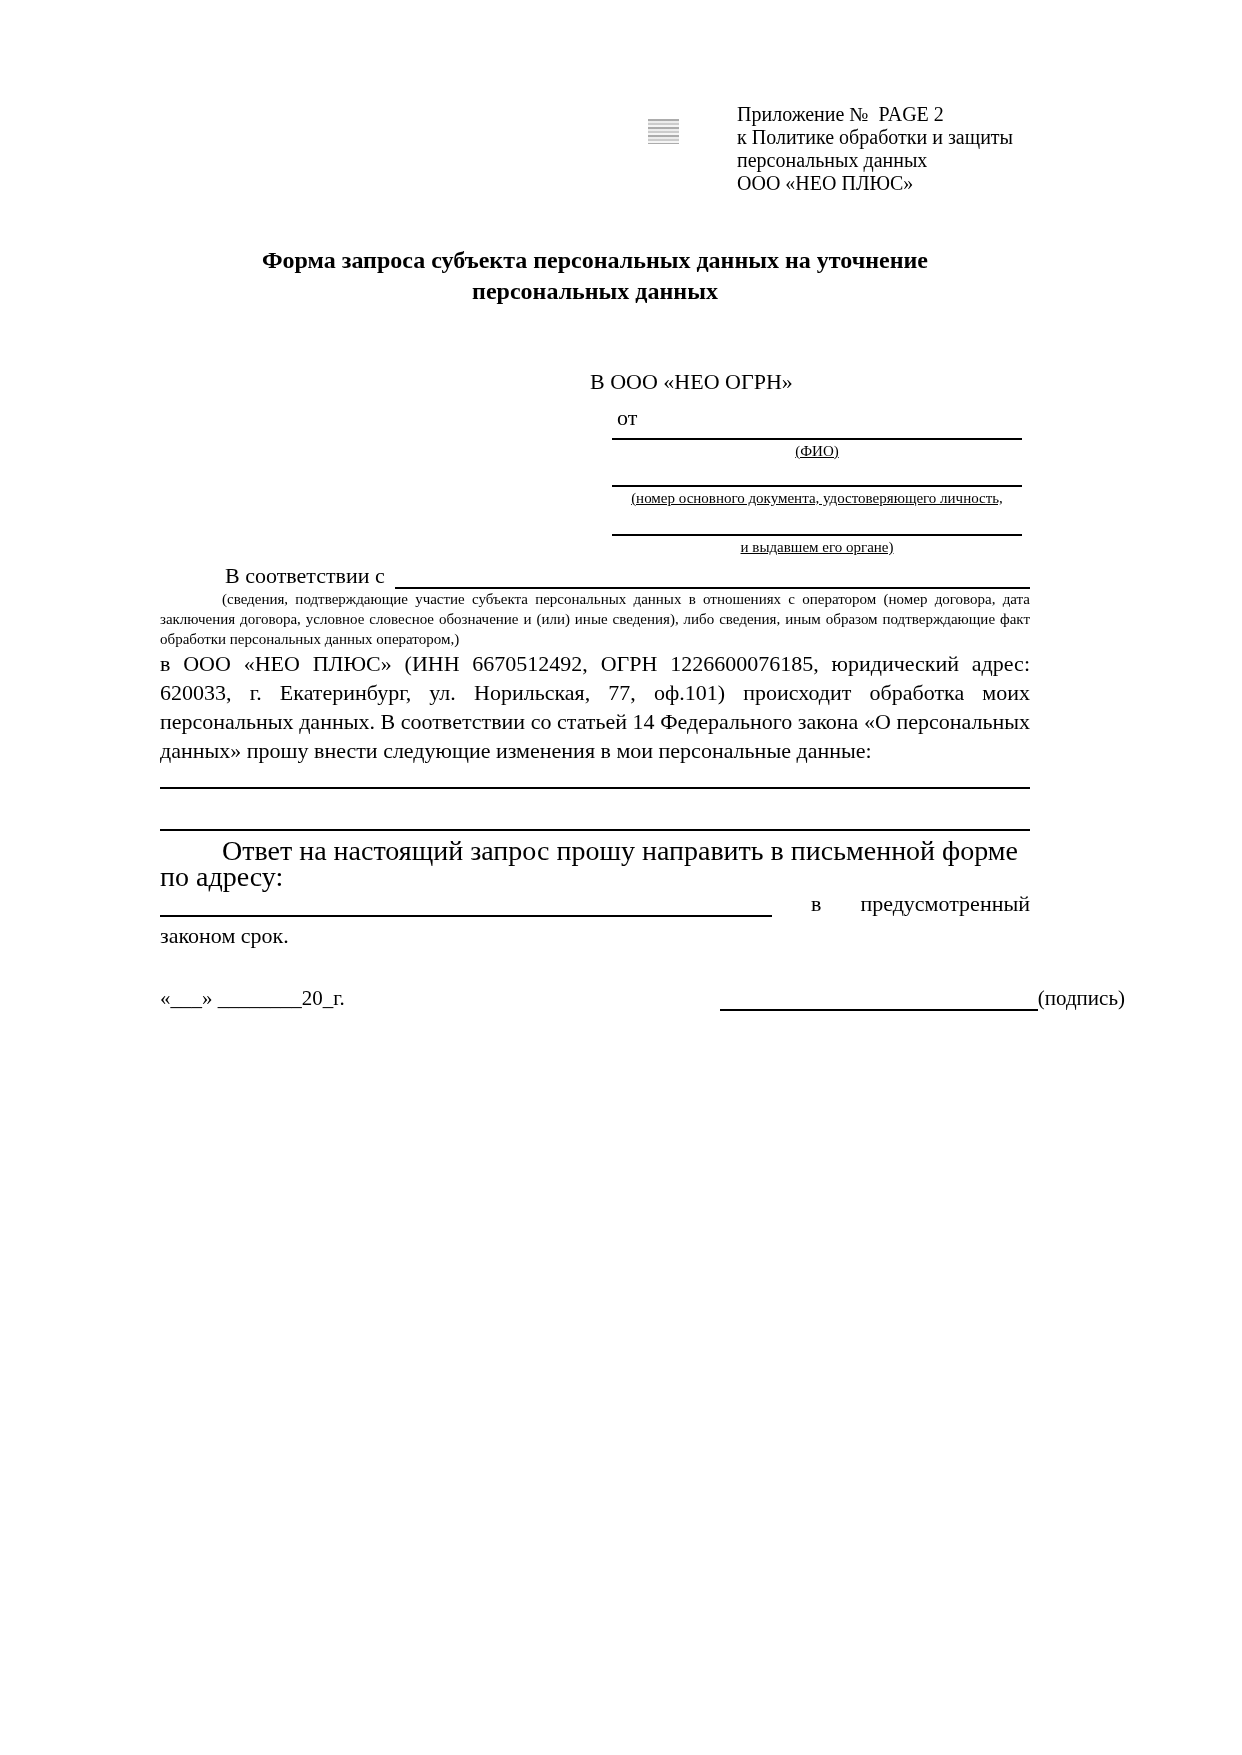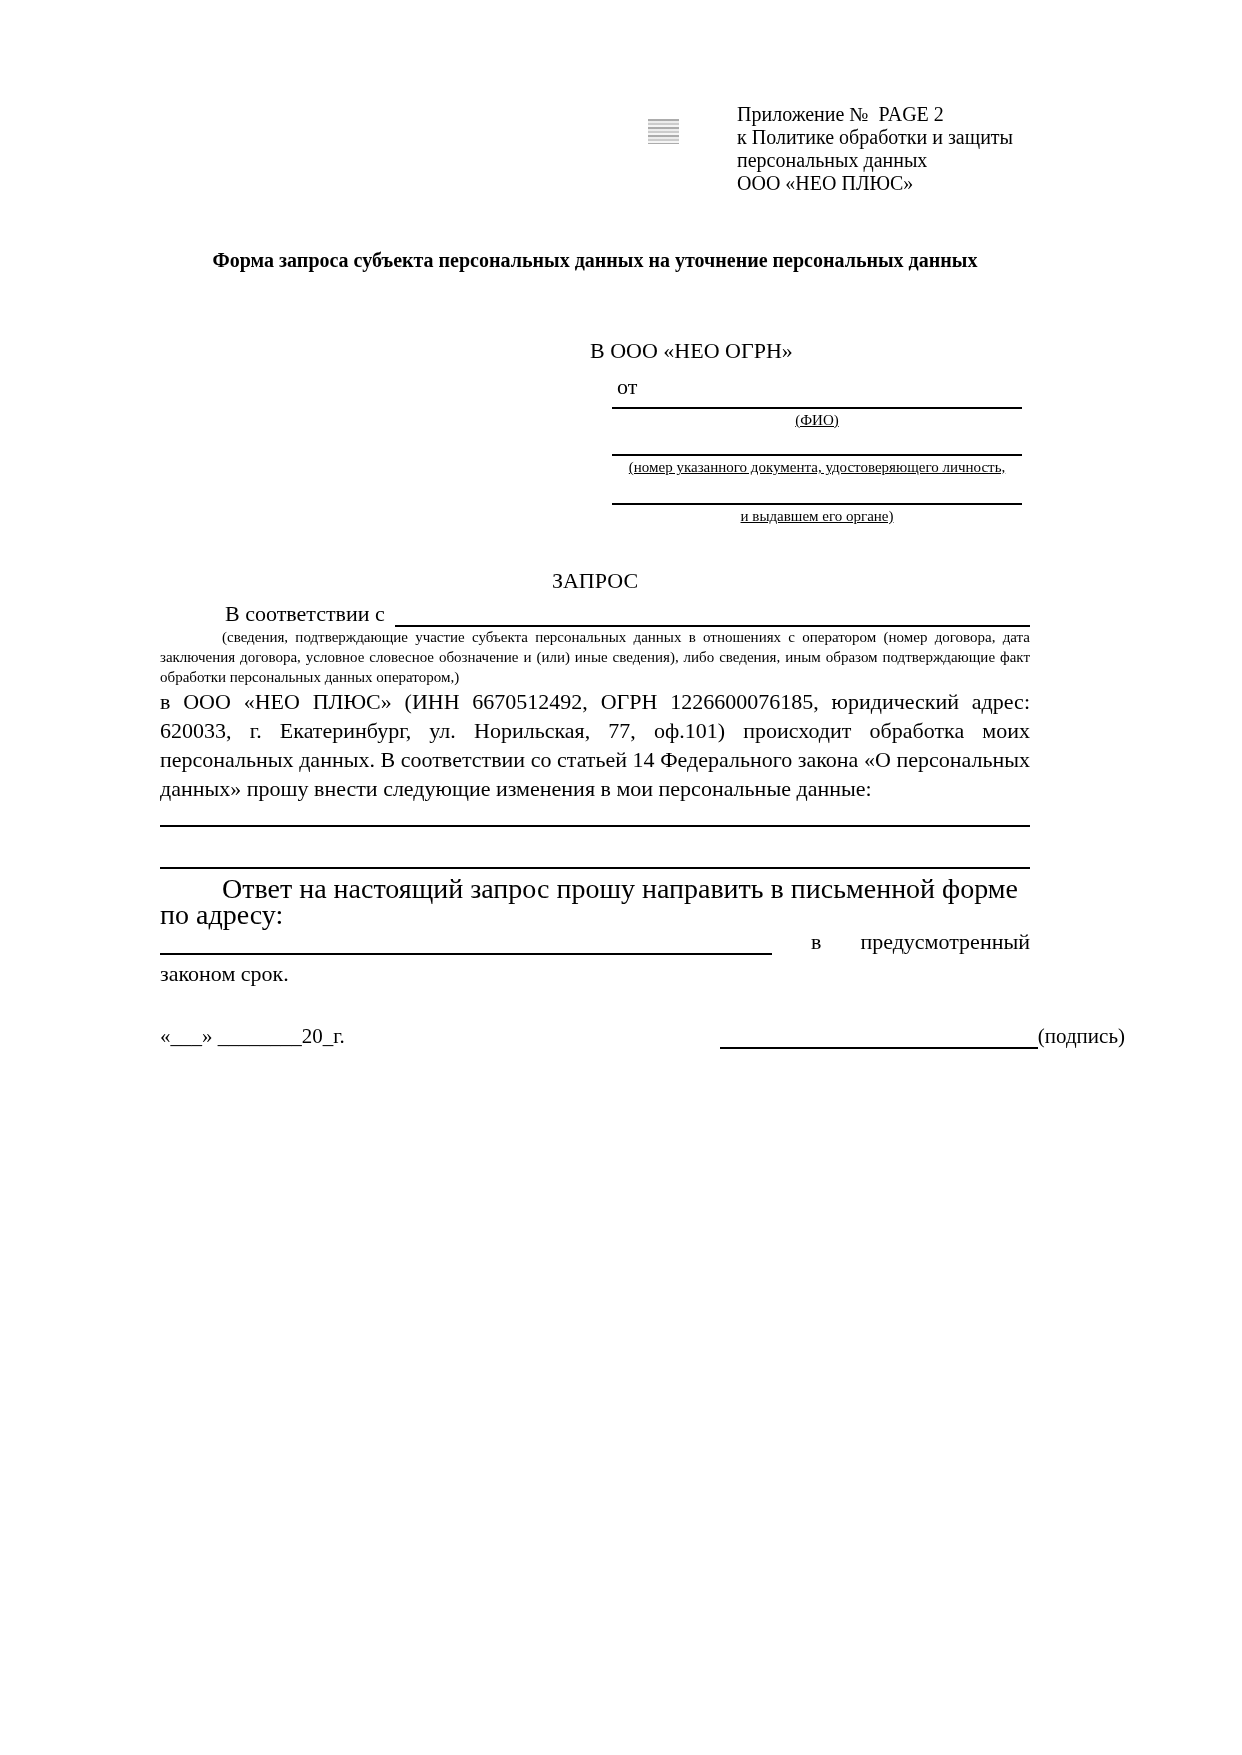--- a/index.html
+++ b/index.html
@@ -33,21 +33,21 @@
     left:648px;top:119px;
     width:31px;height:25px;
     background:
       repeating-linear-gradient(180deg,#9d9d9d 0 2px,#e9e9e9 2px 4px,#c3c3c3 4px 6px,#f3f3f3 6px 8px);
     opacity:.85;
   }
 
   .title{
     margin:50px auto 0 auto;
     max-width:780px;
-    font-size:20px;
+    font-size:24px;
     font-weight:bold;
     line-height:31px;
     text-align:center;
   }
 
   .addr-to{margin:62px 0 0 430px;font-size:22px;line-height:26px;}
   .addr-from{margin:10px 0 0 457px;font-size:22px;line-height:26px;}
 
   .fields{margin-left:452px;width:410px;}
   .ffield{
@@ -144,28 +144,27 @@
     <div class="title">Форма запроса субъекта персональных данных на уточнение персональных данных</div>
 
     <div class="addr-to">В ООО «НЕО ОГРН»</div>
     <div class="addr-from">от</div>
 
     <div class="fields">
       <div class="ffield f1">
         <span>(ФИО)</span>
       </div>
       <div class="ffield f2">
-        <span>(номер указанного документа, удостоверяющего личность,</span>
+        <span>(номер основного документа, удостоверяющего личность,</span>
       </div>
       <div class="ffield f4">
         <span>и выдавшем его органе)</span>
       </div>
     </div>
 
-    <div class="zapros">ЗАПРОС</div>
 
     <div class="accordance">
       <span class="lbl">В соответствии с</span>
       <span class="fill-line"></span>
     </div>
 
     <div class="note">(сведения, подтверждающие участие субъекта персональных данных в отношениях с оператором (номер договора, дата заключения договора, условное словесное обозначение и (или) иные сведения), либо сведения, иным образом подтверждающие факт обработки персональных данных оператором,)</div>
 
     <div class="bodytext">в ООО «НЕО ПЛЮС» (ИНН 6670512492, ОГРН 1226600076185, юридический адрес: 620033, г. Екатеринбург, ул. Норильская, 77, оф.101) происходит обработка моих персональных данных. В соответствии со статьей 14 Федерального закона «О персональных данных» прошу внести следующие изменения в мои персональные данные:</div>
 

